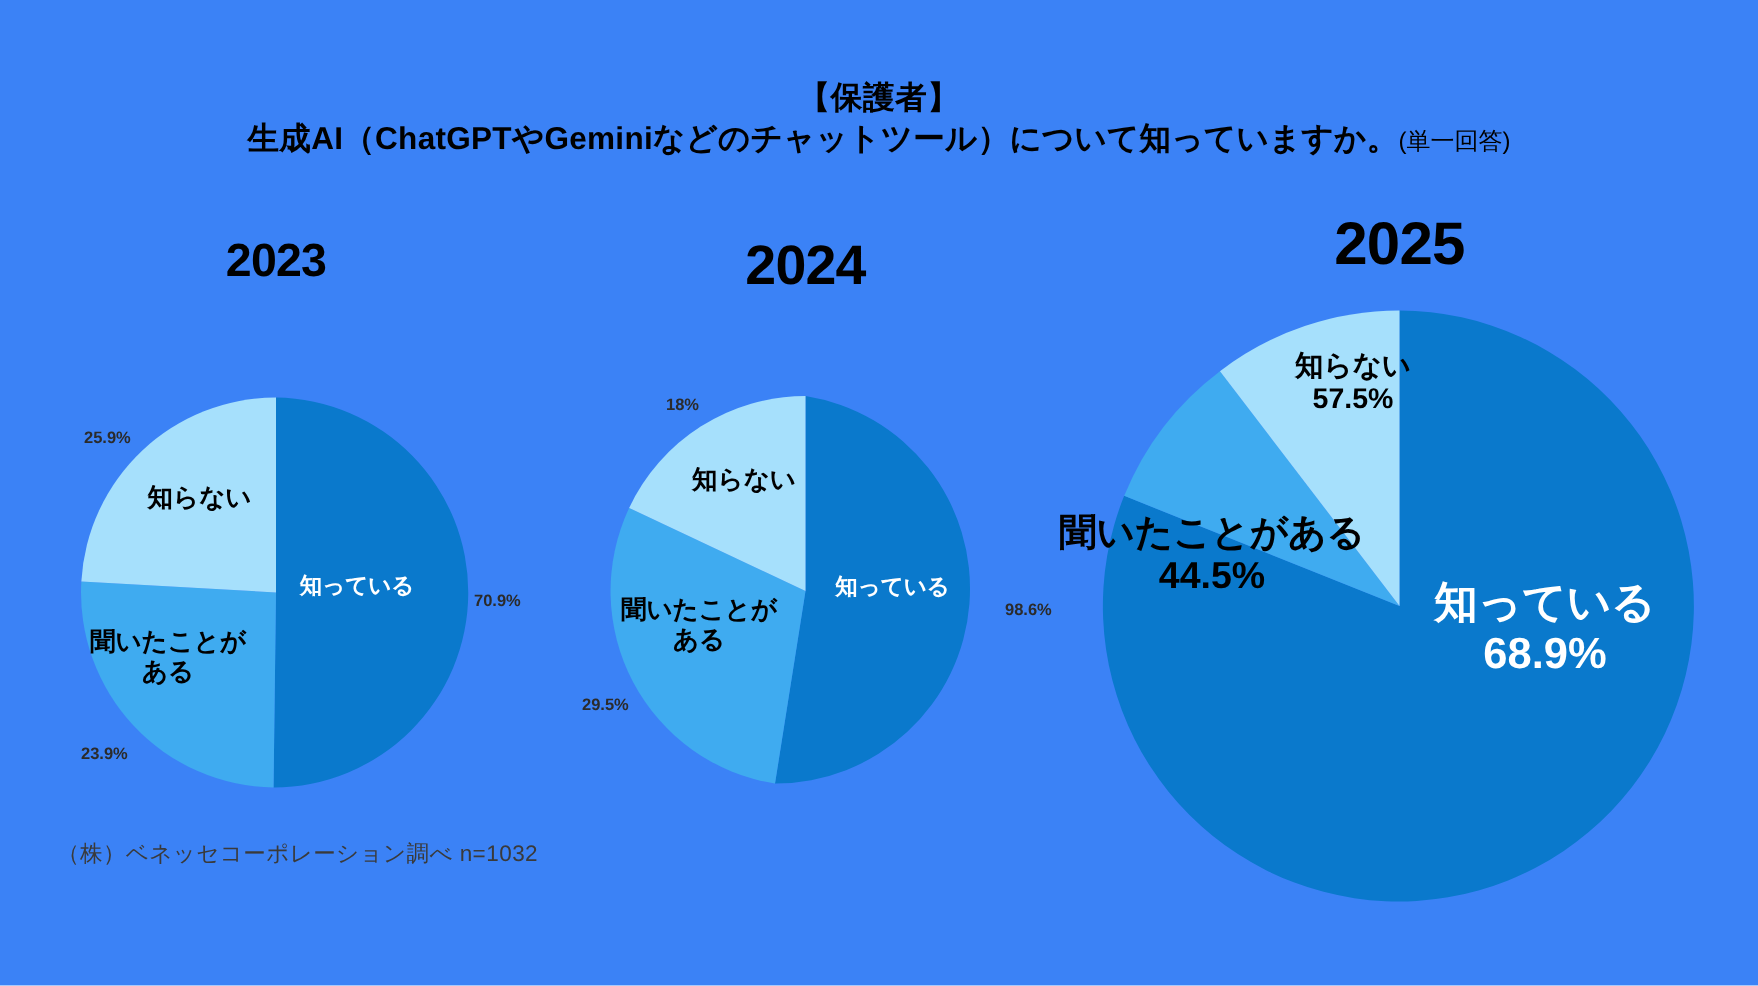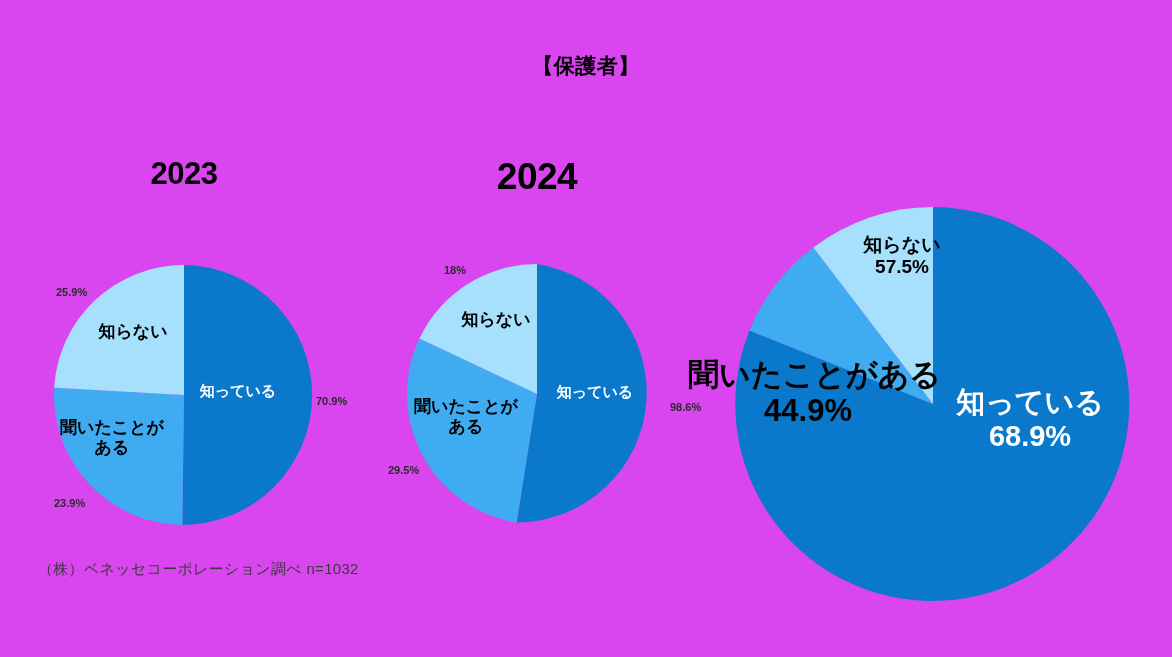--- a/index.html
+++ b/index.html
@@ -10,21 +10,21 @@
   }
   body {
     font-family: "Liberation Sans", "DejaVu Sans", sans-serif;
     color: #000000;
     -webkit-font-smoothing: antialiased;
   }
   #stage {
     position: relative;
     width: 1172px;
     height: 657px;
-    background: #d946ef;
+    background: #3b82f6;
     overflow: hidden;
   }
 
   
   .title-block {
     position: absolute;
     left: 0;
     top: 52px;
     width: 1172px;
     text-align: center;
@@ -85,21 +85,21 @@
   #lbl23-heard   { left: 42px;  top: 418px; width: 140px; font-size: 17px; }
   #lbl23-unknown { left: 73px;  top: 322px; width: 120px; font-size: 17px; }
 
   
   #lbl24-know    { left: 525px; top: 383px; width: 140px; font-size: 15px; }
   #lbl24-heard   { left: 396px; top: 397px; width: 140px; font-size: 17px; }
   #lbl24-unknown { left: 436px; top: 310px; width: 120px; font-size: 17px; }
 
   
   #lbl25-know    { left: 930px; top: 386px; width: 200px; font-size: 29px; }
-  #lbl25-heard   { left: 688px; top: 341px; width: 240px; font-size: 31px; margin-top: 16px; }
+  #lbl25-heard   { left: 688px; top: 341px; width: 240px; font-size: 25px; }
   #lbl25-unknown { left: 827px; top: 234px; width: 150px; font-size: 19px; }
 
   
   .pct-callout {
     position: absolute;
     font-size: 11px;
     font-weight: bold;
     color: #2b2b2b;
     white-space: nowrap;
     line-height: 1;
@@ -123,24 +123,26 @@
     white-space: nowrap;
   }
 </style>
 </head>
 <body>
 
 <div id="stage">
 
   <div class="title-block">
     <div class="title-line1">【保護者】</div>
+    <div class="title-line2"><span>生成AI（ChatGPTやGeminiなどのチャットツール）について知っていますか。</span><span class="title-suffix">(単一回答)</span></div>
   </div>
 
   <div class="year-label" id="year-2023">2023</div>
   <div class="year-label" id="year-2024">2024</div>
+  <div class="year-label" id="year-2025">2025</div>
 
   <div class="pie-wrap" id="pie-2023">
     <svg viewBox="0 0 200 200">
 
       <path fill="#0a79cc" d="M 100 100 L 100 0 A 100 100 0 0 1 98.74 199.99 Z"></path>
 
       <path fill="#3fabf0" d="M 100 100 L 98.74 199.99 A 100 100 0 0 1 0.17 94.35 Z"></path>
 
       <path fill="#a6e0fc" d="M 100 100 L 0.17 94.35 A 100 100 0 0 1 100 0 Z"></path>
     </svg>
@@ -184,21 +186,21 @@
 
       <path fill="#a6e0fc" d="M 100 100 L 39.24 20.54 A 100 100 0 0 1 100 0 Z"></path>
     </svg>
   </div>
   <div class="slice-label white" id="lbl25-know">
     <div>知っている</div>
     <div>68.9%</div>
   </div>
   <div class="slice-label black" id="lbl25-heard">
     <div>聞いたことがある</div>
-    <div>44.9%</div>
+    <div>44.5%</div>
   </div>
   <div class="slice-label black" id="lbl25-unknown">
     <div>知らない</div>
     <div>57.5%</div>
   </div>
 
   <div id="footnote">（株）ベネッセコーポレーション調べ n=1032</div>
 
 </div>
 

